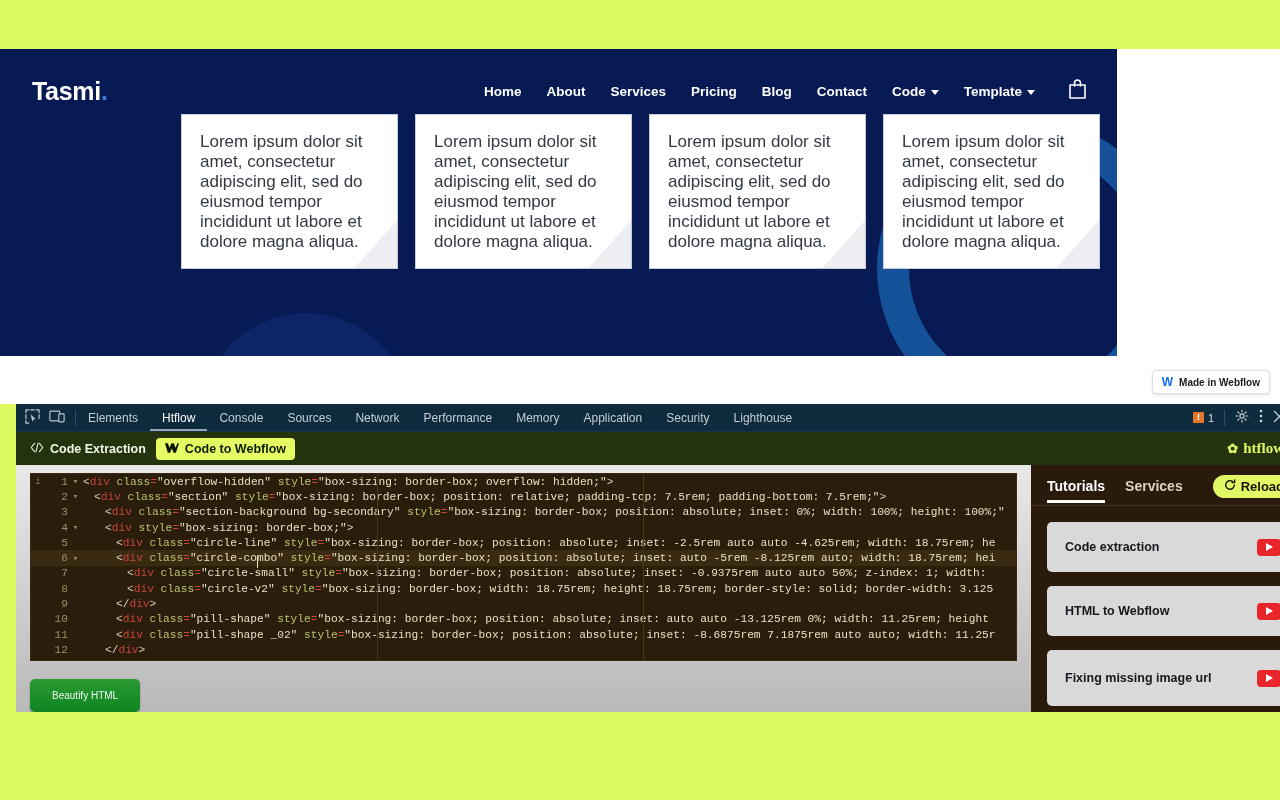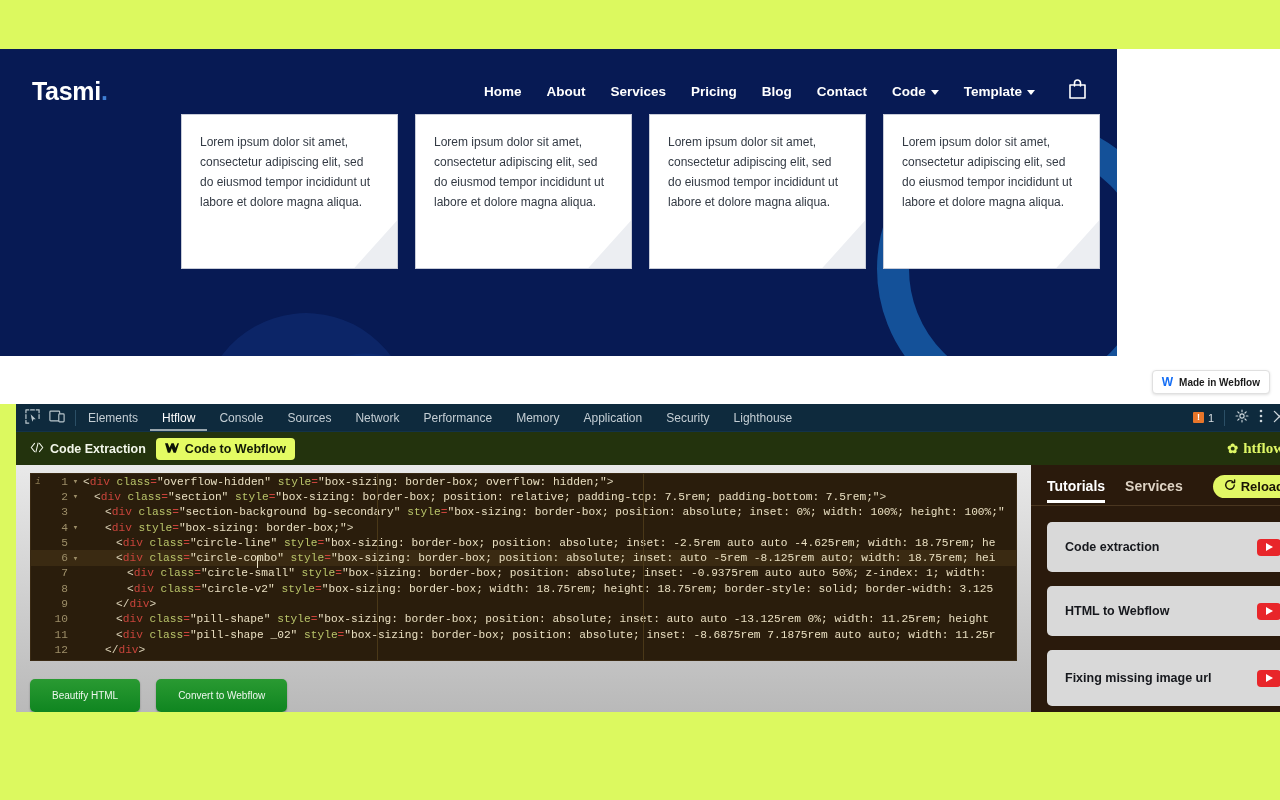--- a/index.html
+++ b/index.html
@@ -72,21 +72,21 @@
     position:relative; z-index:5;
     display:flex; gap:17px; padding:0 0 0 181px; margin-top:-1px;
   }
   .card {
     position:relative; width:217px; height:155px;
     background:#ffffff; border:1px solid #c8ccd8;
     padding:17px 18px 0 18px; overflow:hidden; flex:none;
   }
   .card-text {
     position:relative; z-index:2;
-    font-size:12px; line-height:20px; color:#333a44;
+    font-size:17px; line-height:20px; color:#333a44;
   }
   .card-deco {
     position:absolute; right:-26px; bottom:-56px;
     width:44px; height:150px; border-radius:24px;
     background:#eceef2; transform:rotate(42deg);
   }
   .card-deco.d2 {
     right:-66px; bottom:-78px; width:42px; height:150px; background:#f1f2f6;
   }
 
@@ -486,21 +486,20 @@
               <div class="code-row">
                 <span class="gutter-flag"></span>
                 <span class="ln">13</span>
                 <span class="fold">▾</span>
                 <span class="code-txt" style="padding-left: 25px;"><span class="br">&lt;</span><span class="tg">div</span><span class="pn"> class</span><span class="eq">=</span><span class="st">"container"</span><span class="pn"> style</span><span class="eq">=</span><span class="st">"box-sizing: border-box; position: relative; z-index: 2; width: 100%; max-width: 78rem; margin-right:</span></span>
               </div>
             </div>
         </div>
         <div class="editor-btns">
           <button class="ebtn">Beautify HTML</button>
-          <button class="ebtn">Convert to Webflow</button>
         </div>
       </div>
 
       <div class="side-panel">
         <div class="sp-tabs">
           <div class="sp-tab active"><span>Tutorials</span></div>
           <div class="sp-tab"><span>Services</span></div>
           <div class="sp-reload">
             <span>
               <svg width="12" height="12" viewBox="0 0 14 14">

